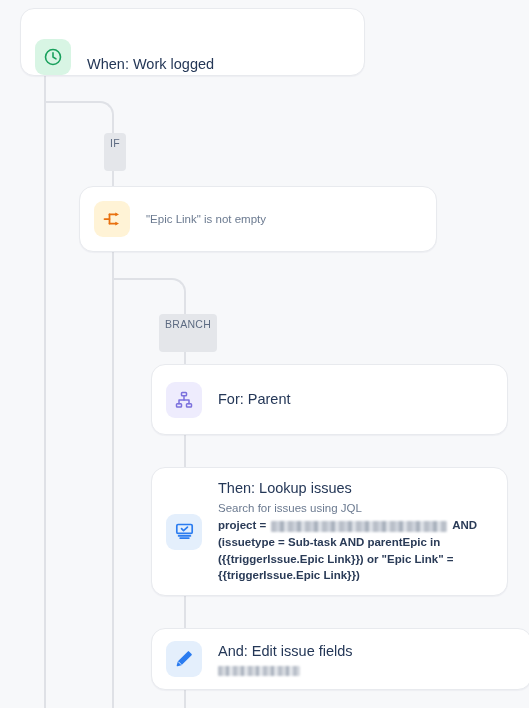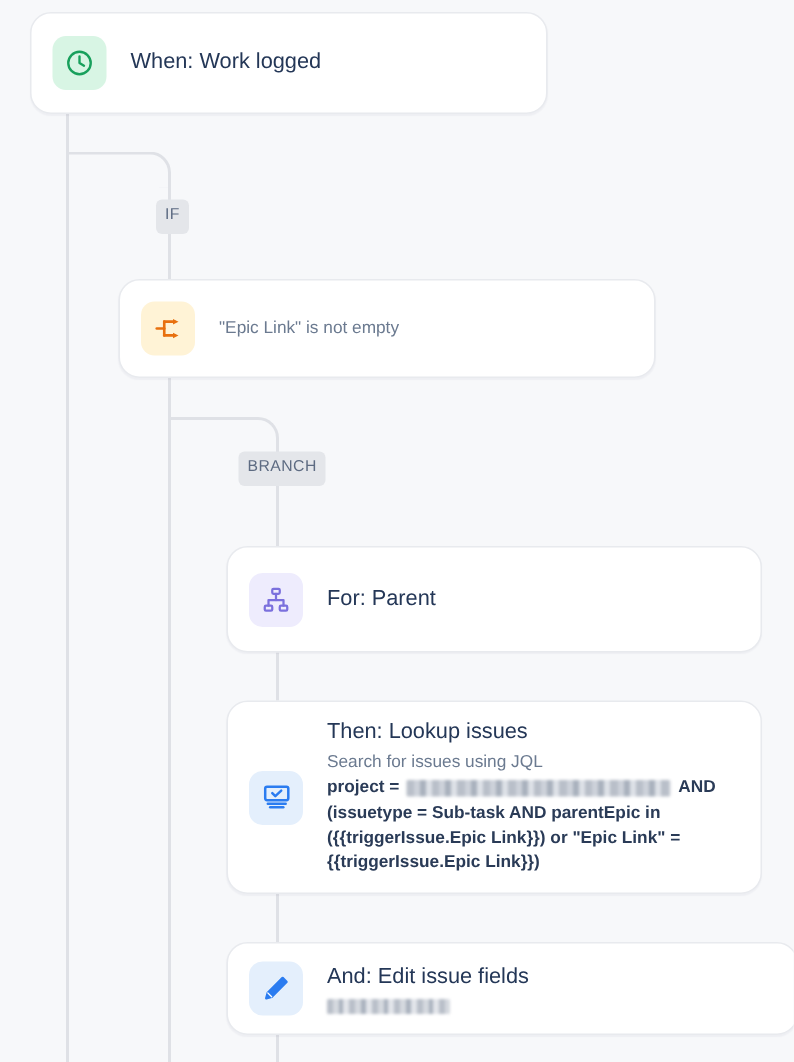--- a/index.html
+++ b/index.html
@@ -36,21 +36,21 @@
 
   
   .badge {
     position: absolute;
     background: #e4e6ea;
     color: #5d6b82;
     border-radius: 4px;
     font-size: 10.5px;
     letter-spacing: .3px;
     line-height: 1;
-    padding: 5px 6px 7px 6px;
+    padding: 5px 6px 22px 6px;
     white-space: nowrap;
     font-family: "Liberation Sans", sans-serif;
   }
 
   
   .card {
     position: absolute;
     background: #ffffff;
     border: 1px solid #e8eaee;
     border-radius: 14px;
@@ -147,23 +147,23 @@
 
   <div class="elbow-tr" style="left:112px; top:278px; width:74px; height:24px;"></div>
   <div class="rail" style="left:184px; top:300px; height:64px;"></div>
 
   <div class="rail" style="left:184px; top:435px; height:32px;"></div>
   <div class="rail" style="left:184px; top:596px; height:32px;"></div>
   <div class="rail" style="left:184px; top:690px; height:18px;"></div>
 
   <div class="badge" style="left:104px; top:133px;">IF</div>
 
-  <div class="badge" style="left:159px; top:301px;">BRANCH</div>
-
-  <div class="card" style="left:20px; top:8px; width:345px; height:68px;">
+  <div class="badge" style="left:159px; top:314px;">BRANCH</div>
+
+  <div class="card" style="left:20px; top:8px; width:345px; height:68px;align-items:flex-end;">
     <div class="card-icon tile-green">
       <svg width="20" height="20" viewBox="0 0 24 24" fill="none" stroke="#18a05c" stroke-width="1.9" stroke-linecap="round" stroke-linejoin="round">
         <circle cx="12" cy="12" r="9"></circle>
         <polyline points="12,6.8 12,12 15.6,14.2"></polyline>
       </svg>
     </div>
     <div class="card-body">
       <div class="card-title">When: Work logged</div>
     </div>
   </div>

